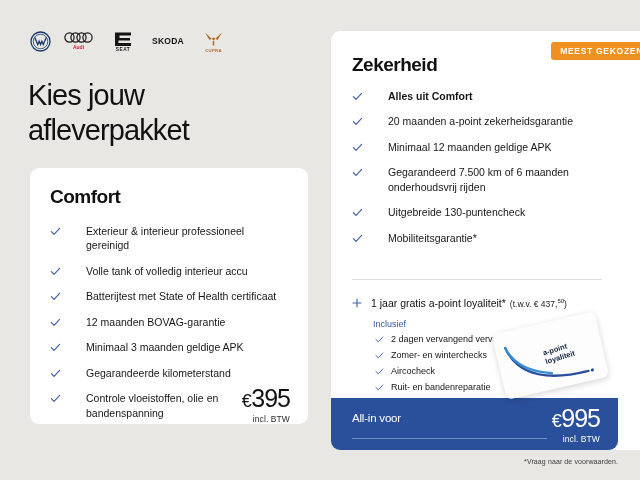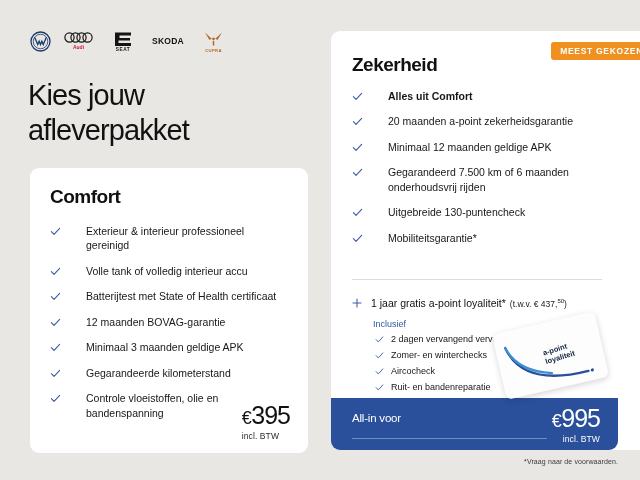--- a/index.html
+++ b/index.html
@@ -55,21 +55,21 @@
     width: 280px;
   }
   .headline span { display: block; }
 
   
   .comfort-card {
     position: absolute;
     left: 30px;
     top: 168px;
     width: 278px;
-    height: 285px;
+    height: 256px;
     background: #ffffff;
     border-radius: 9px;
     padding: 18px 18px 0 20px;
   }
 
   .comfort-title {
     font-size: 19px;
     font-weight: 700;
     letter-spacing: -0.5px;
     color: #111111;
@@ -92,21 +92,22 @@
     flex: 0 0 auto;
     width: 11px;
     height: 11px;
     margin-top: 2px;
     display: block;
   }
 
   .price-block {
     position: absolute;
     right: 18px;
-    bottom: 12px;
+    bottom: 0;
+    text-align: right;
   }
   .price-amount {
     font-size: 25px;
     font-weight: 500;
     letter-spacing: -1px;
     color: #111111;
     line-height: 1;
   }
   .price-amount .cur { font-size: 18px; letter-spacing: -0.5px; }
   .price-note {

